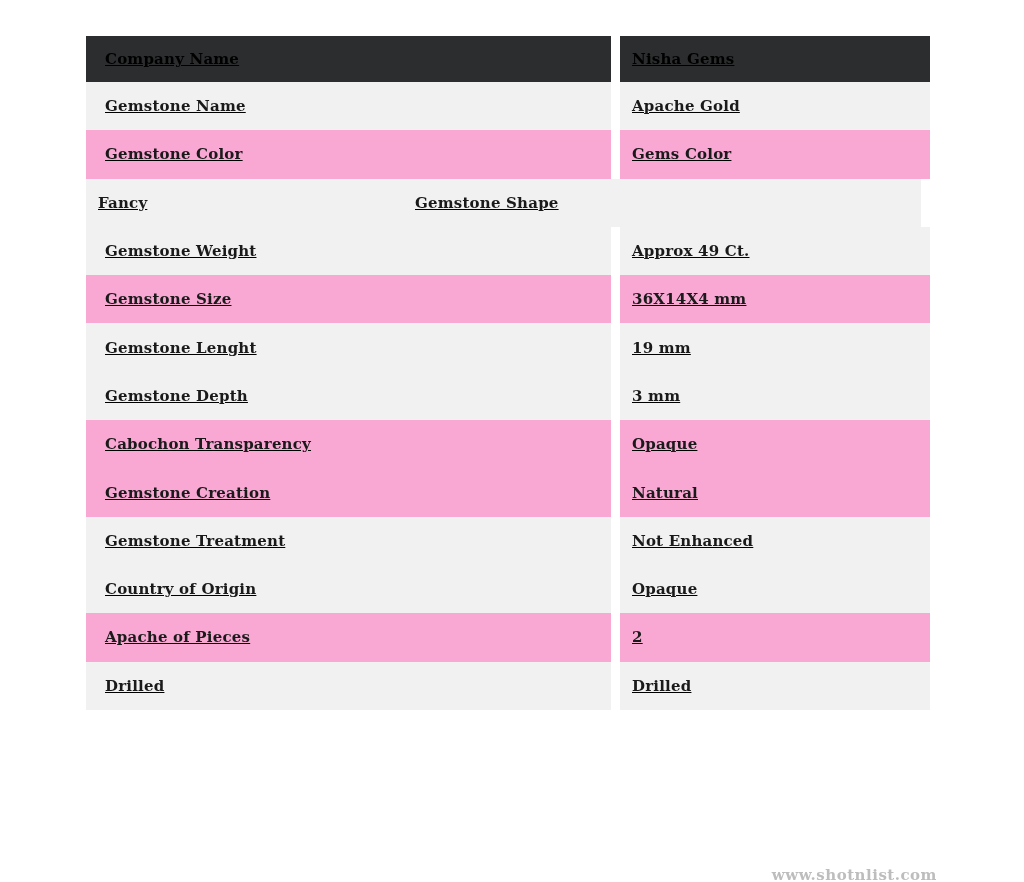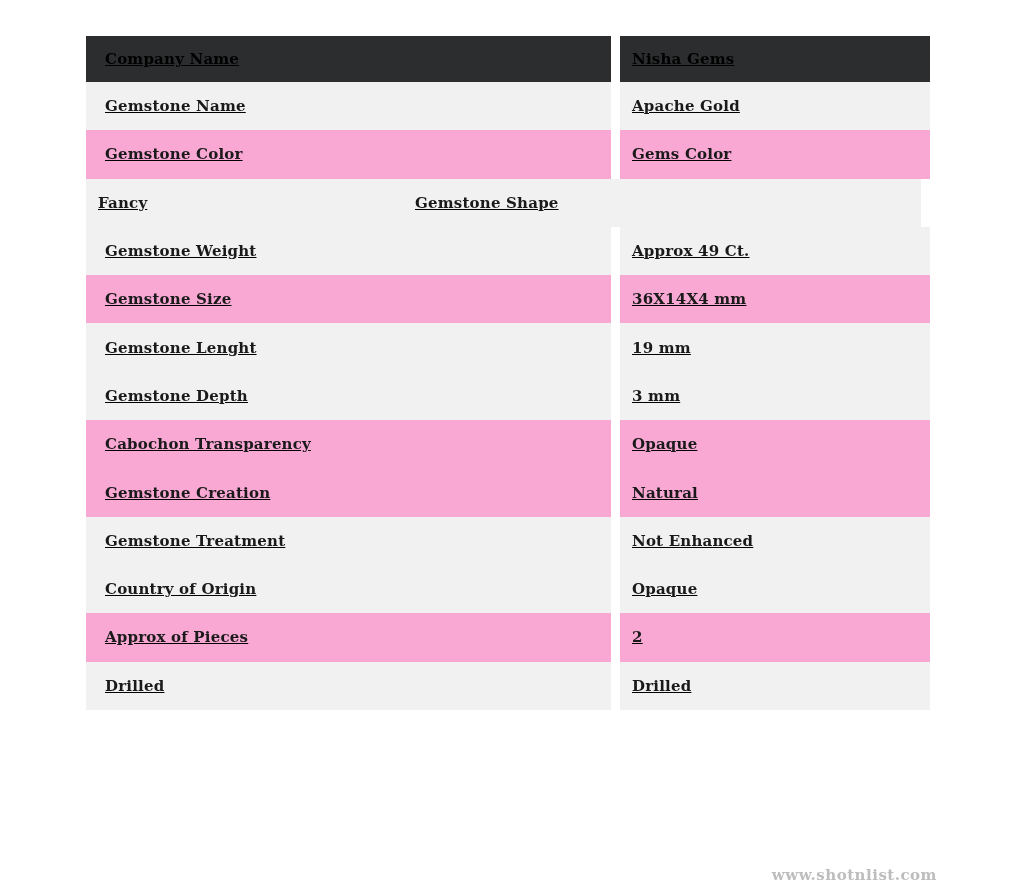--- a/index.html
+++ b/index.html
@@ -144,21 +144,21 @@
     <div class="cell label">Gemstone Treatment</div>
     <div class="cell value">Not Enhanced</div>
   </div>
 
   <div class="row data-row shade">
     <div class="cell label">Country of Origin</div>
     <div class="cell value">Opaque</div>
   </div>
 
   <div class="row data-row plain">
-    <div class="cell label">Approx of Pieces</div>
+    <div class="cell label">Apache of Pieces</div>
     <div class="cell value">2</div>
   </div>
 
   <div class="row data-row shade">
     <div class="cell label">Drilled</div>
     <div class="cell value">Drilled</div>
   </div>
 </div>
 
   </div>

